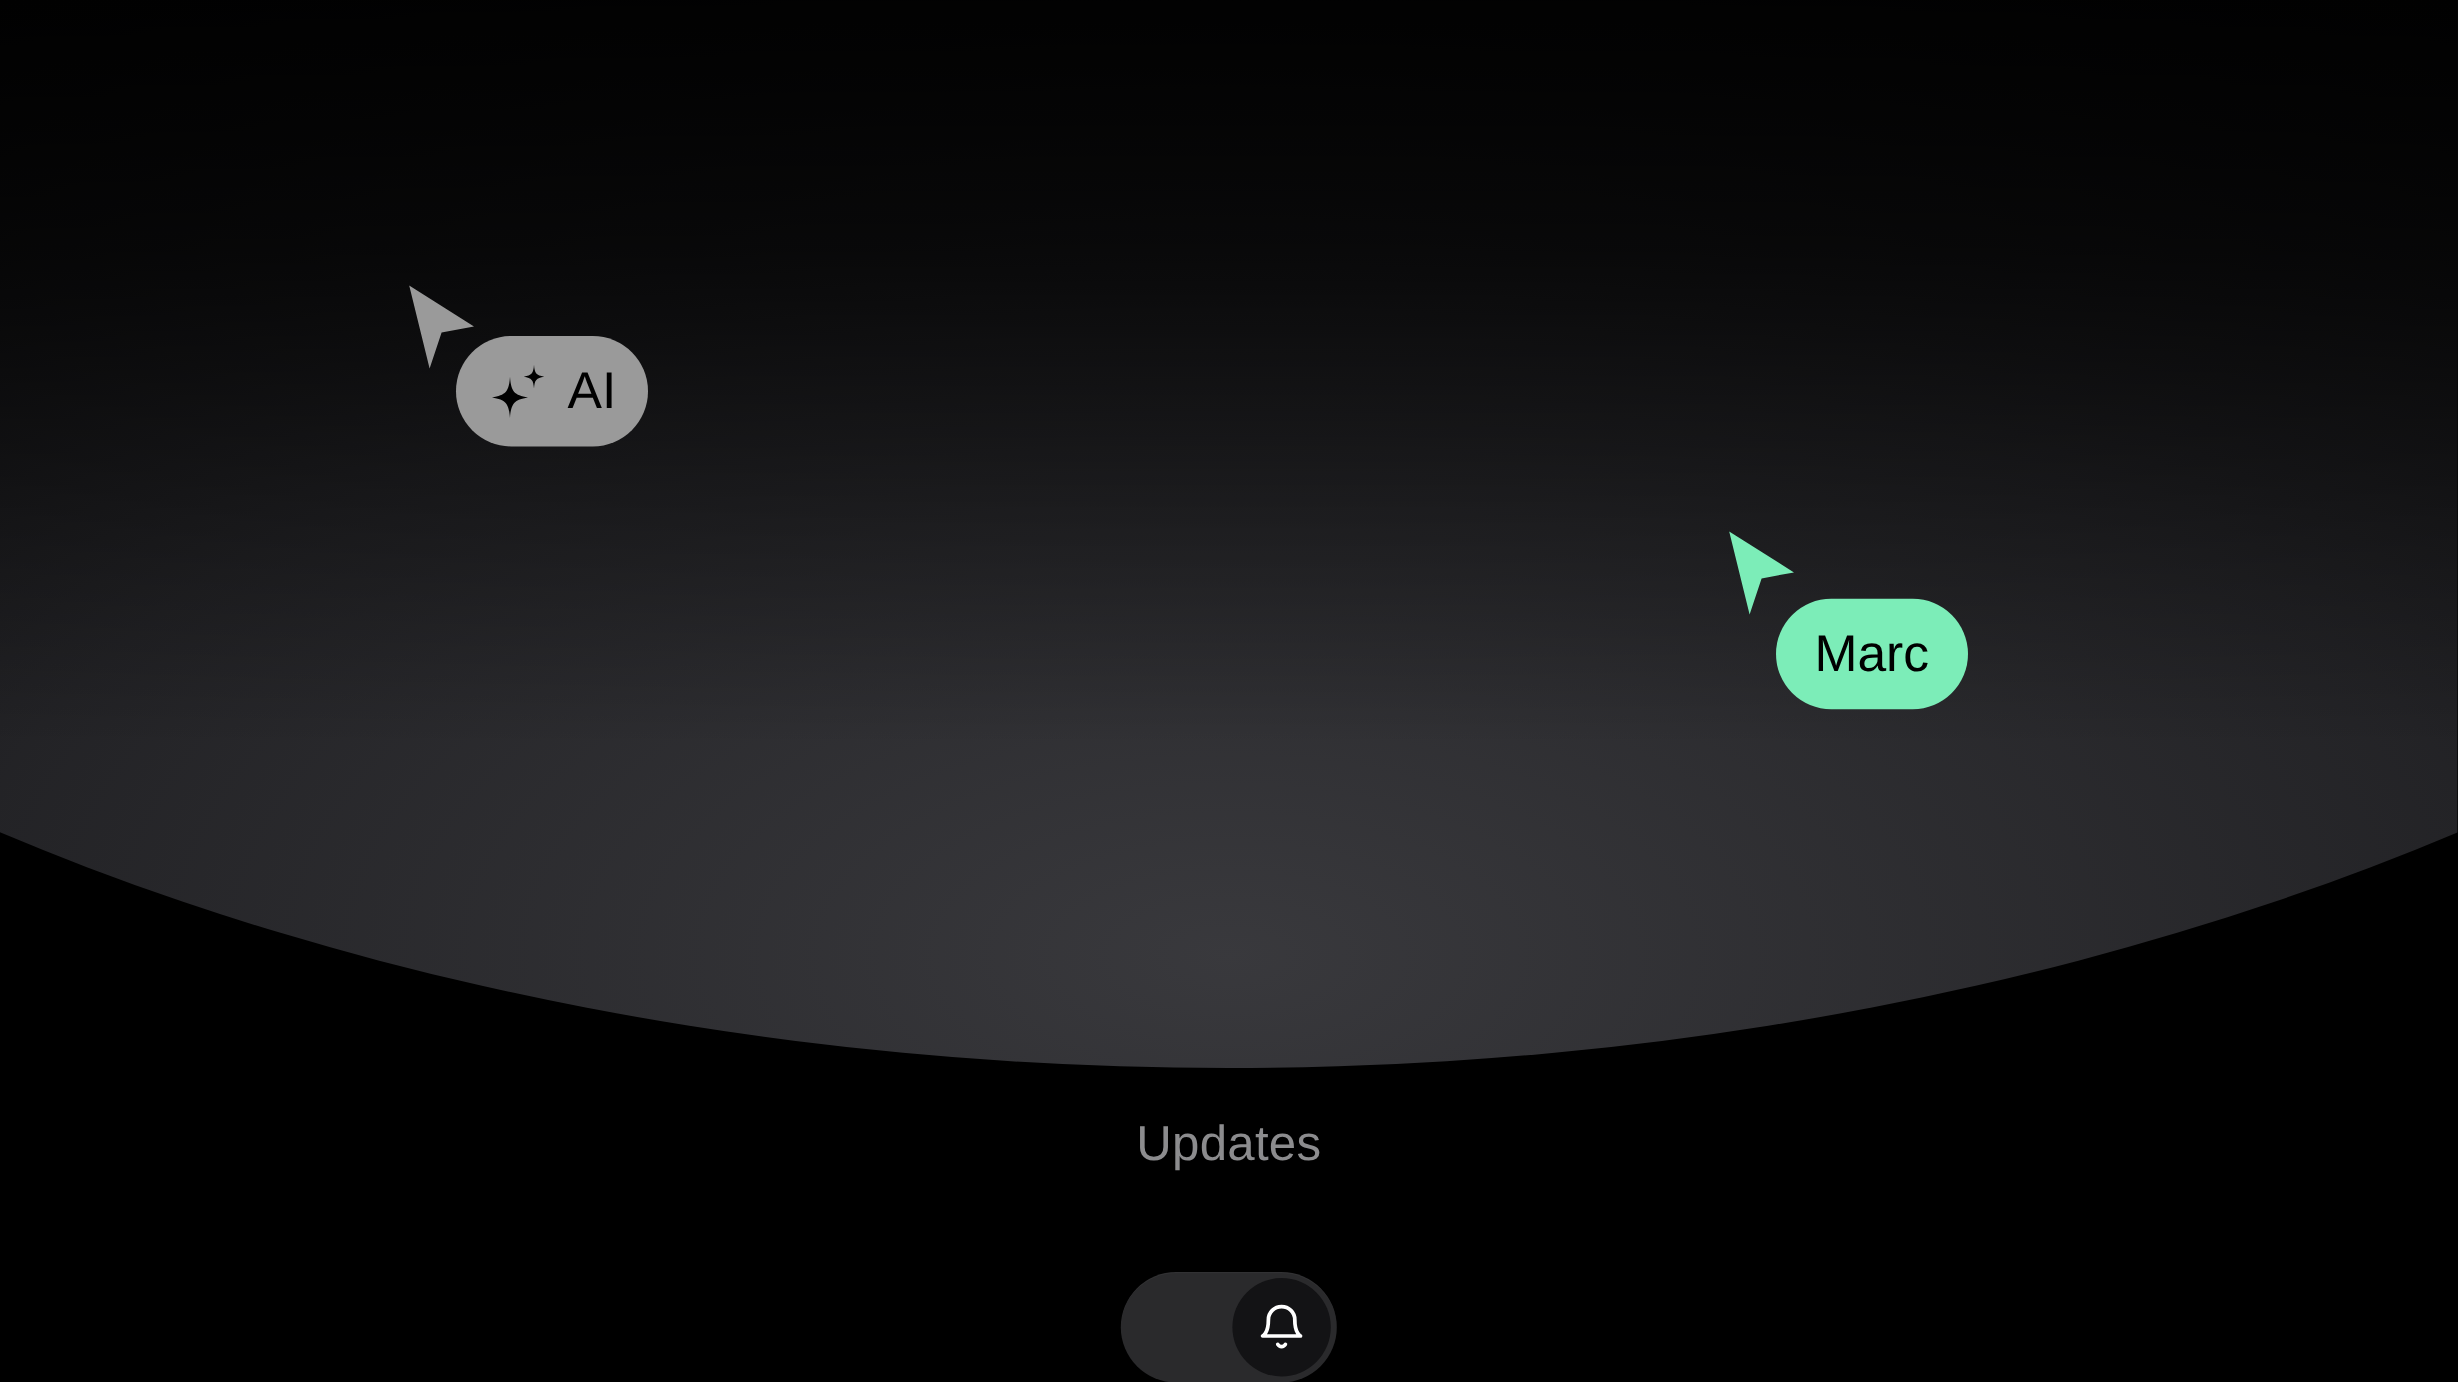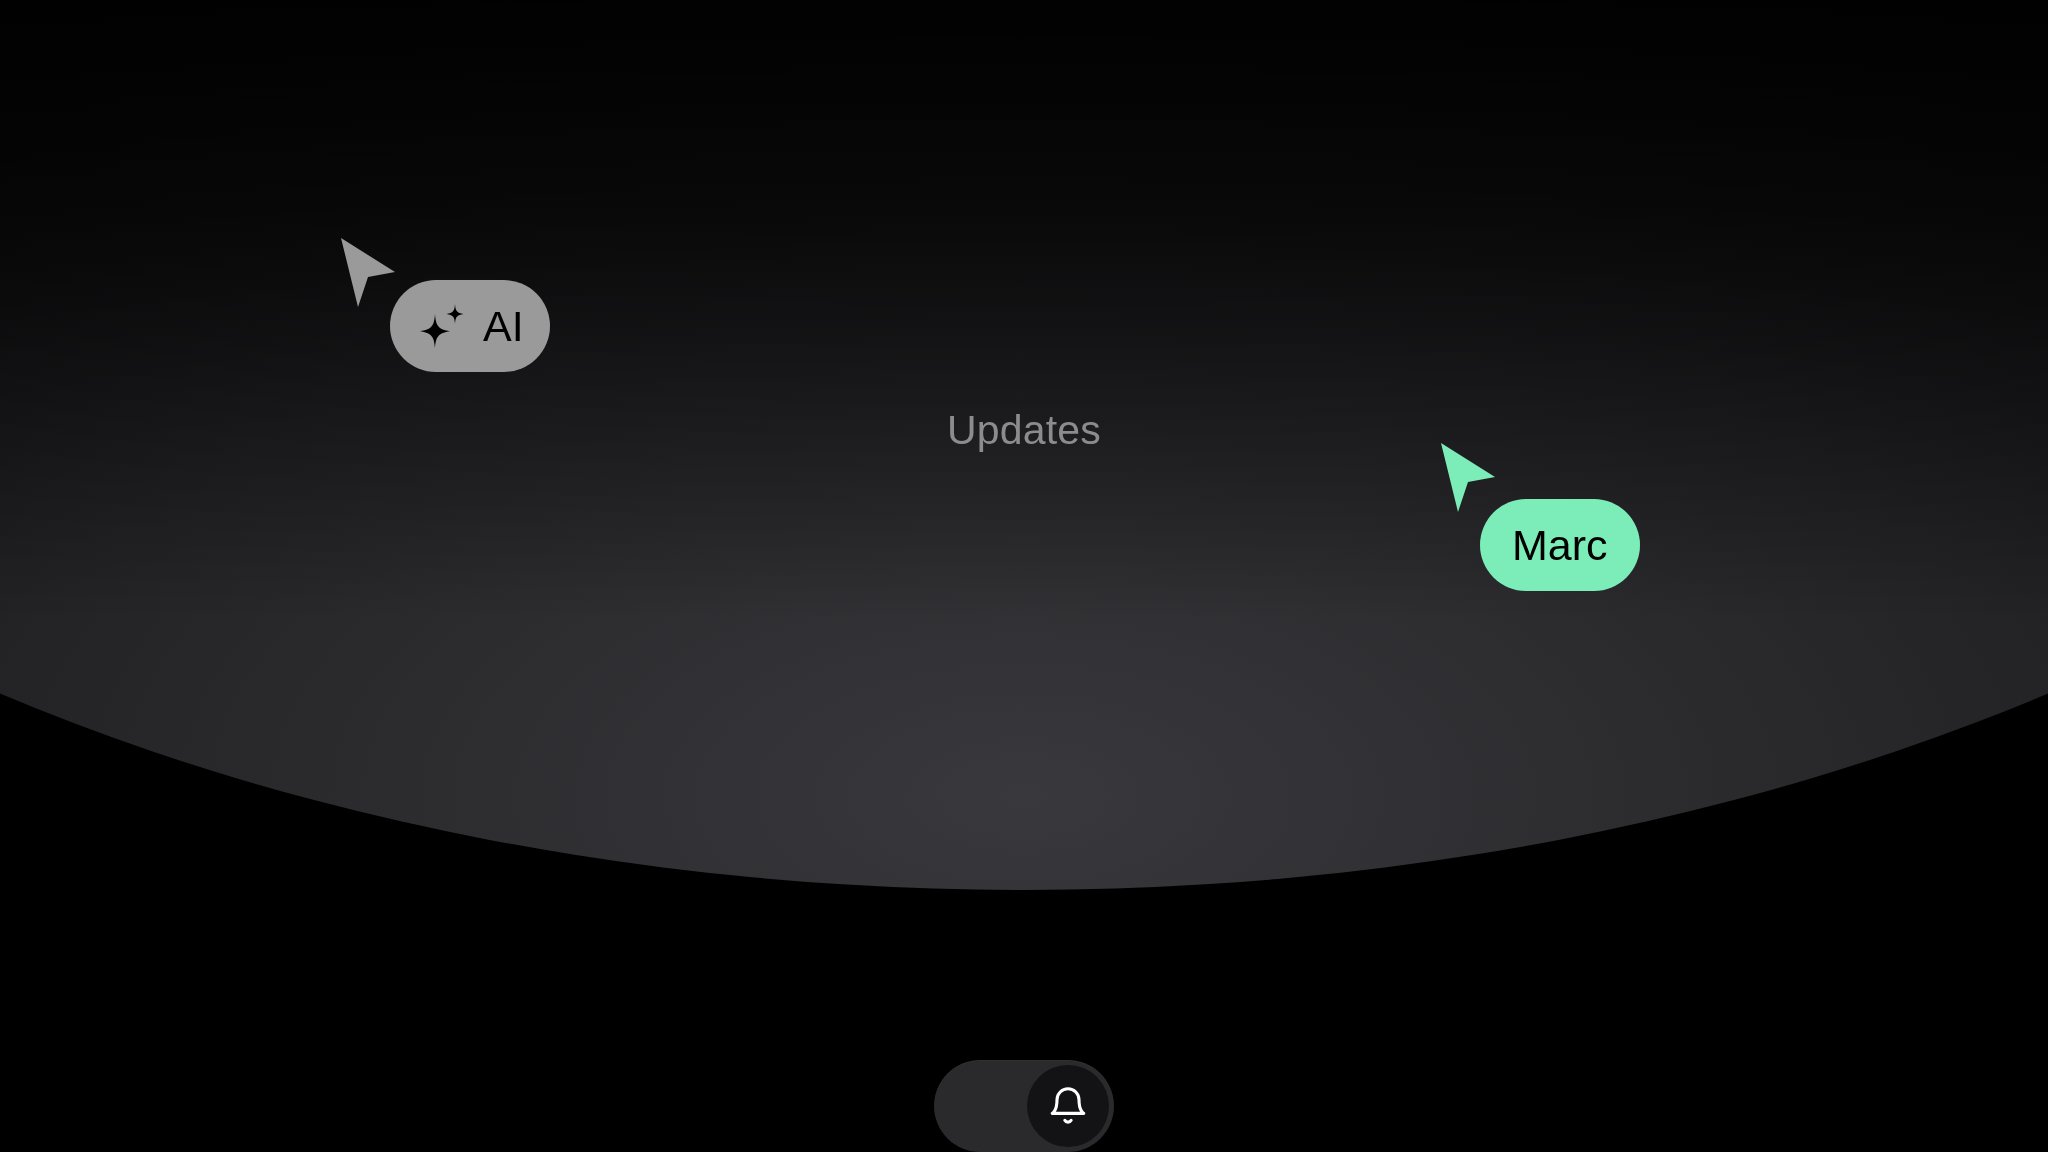--- a/index.html
+++ b/index.html
@@ -56,21 +56,21 @@
   
   .hero {
     position: absolute;
     left: 0;
     top: 0;
     width: 2048px;
     height: 1152px;
     display: flex;
     flex-direction: column;
     align-items: center;
-    justify-content: space-between;
+    justify-content: flex-end;
     pointer-events: none;
   }
 
   .eyebrow {
     margin-top: 410px;
     font-size: 41px;
     line-height: 1;
     font-weight: 400;
     letter-spacing: 0.2px;
     color: #8c8c8e;
@@ -139,21 +139,21 @@
     border-radius: 46px;
     font-size: 43px;
     font-weight: 400;
     line-height: 1;
     color: #000000;
     white-space: nowrap;
   }
 
   
   #cursor-ai { left: 338px; top: 236px; }
-  #cursor-ai .pill { left: 52px; top: 44px; align-items: center; }
+  #cursor-ai .pill { left: 42px; top: 44px; align-items: center; }
   .pill-sparkle { display: block; width: 52px; height: 52px; flex: none; }
   .pill-label { display: block; }
 
   
   #cursor-marc { left: 1438px; top: 441px; }
   #cursor-marc .pill { left: 42px; top: 58px; padding: 0 32px; }
 </style>
 </head>
 <body>
 

